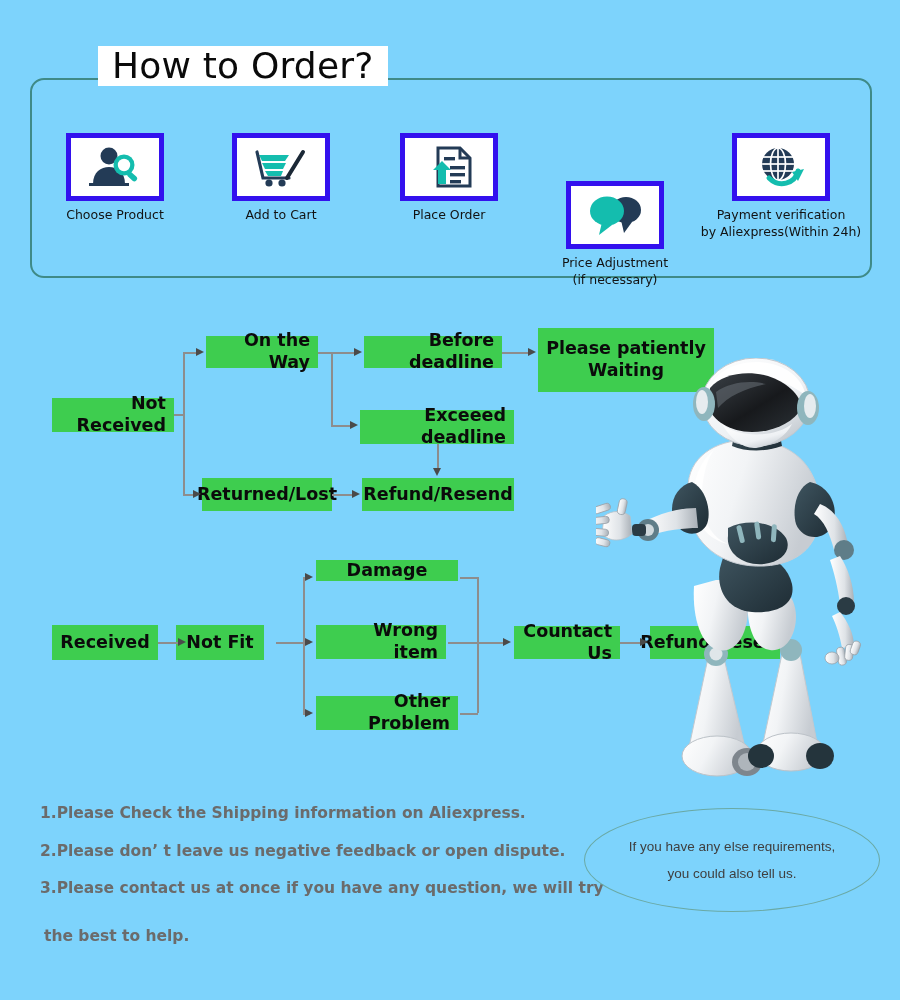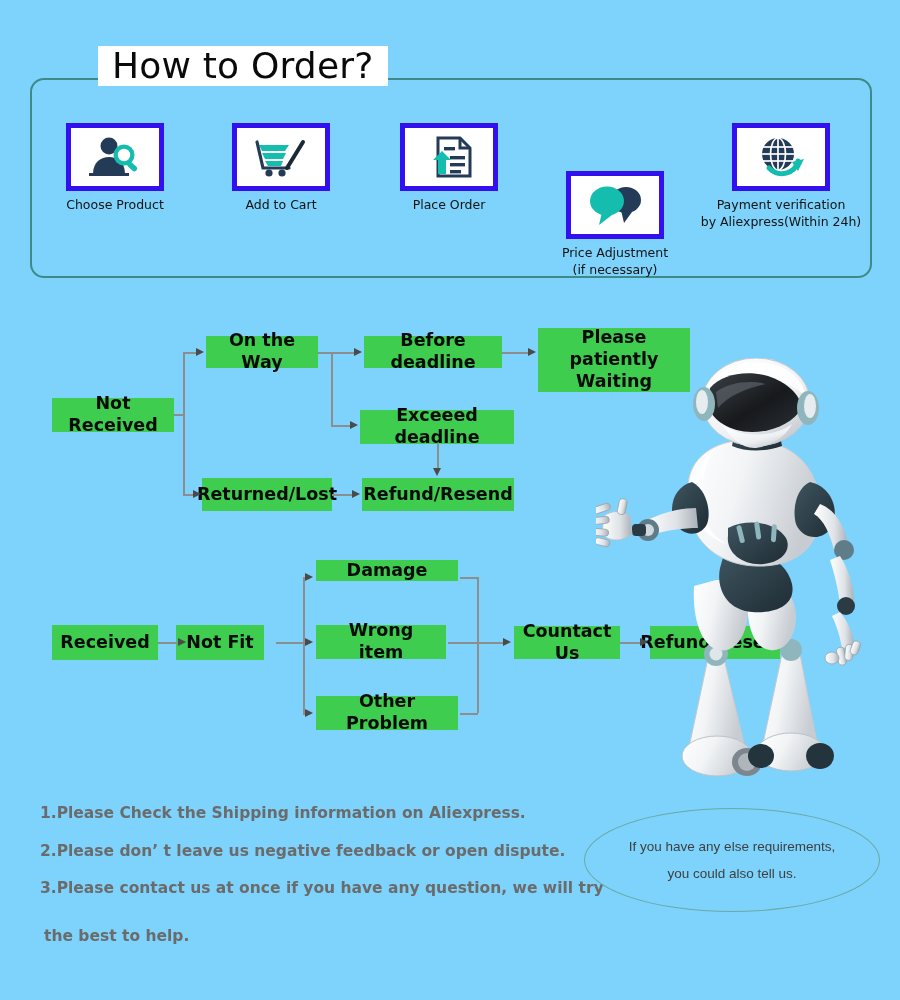--- a/index.html
+++ b/index.html
@@ -17,40 +17,40 @@
     border: 2px solid #3f8a87; border-radius: 14px;
   }
   #order-title {
     position: absolute; left: 98px; top: 46px;
     background: #ffffff; padding: 0 14px;
     font-size: 36px; font-weight: 400; color: #0a0a0a;
     letter-spacing: .2px; line-height: 1.1; white-space: nowrap;
     font-family: "DejaVu Sans", sans-serif;
   }
 
-  .step { position: absolute; top: 123px; width: 170px; text-align: center; }
+  .step { position: absolute; top: 133px; width: 170px; text-align: center; }
   .step-box {
     width: 98px; height: 68px; margin: 0 auto;
     border: 5px solid #3311ee; background: #ffffff;
     display: flex; align-items: center; justify-content: center;
     overflow: hidden;
   }
   .step-box svg { display:block; }
   .step-label {
     margin-top: 6px; font-size: 12.5px; color: #121212; line-height: 1.35;
     font-family: "DejaVu Sans", sans-serif; white-space: nowrap;
   }
   .step-label span { display:block; }
 
   
   .gbox {
     position: absolute; background: #3ecd4f; color: #0b0b0b;
     font-weight: 700; font-size: 17.5px;
     display: flex; align-items: center; justify-content: center;
-    text-align: center; line-height: 1.25; padding: 0 8px;
+    text-align: right; line-height: 1.25; padding: 0 8px;
     font-family: "DejaVu Sans", sans-serif;
   }
   .ln { position: absolute; background: #8d8d8d; }
   .ln.h { height: 1.6px; }
   .ln.v { width: 1.6px; }
   .arw {
     position: absolute; width: 0; height: 0;
     border-top: 4.5px solid transparent; border-bottom: 4.5px solid transparent;
   }
   .arw.r { border-left: 8px solid #4a4a4a; }
@@ -182,21 +182,21 @@
       <span>by Aliexpress(Within 24h)</span>
     </div>
   </div>
 
   <div class="gbox" style="left:52px; top:398px; width:122px; height:34px;">Not Received</div>
 
   <div class="gbox" style="left:206px; top:336px; width:112px; height:32px;">On the Way</div>
 
   <div class="gbox" style="left:364px; top:336px; width:138px; height:32px;">Before deadline</div>
 
-  <div class="gbox" style="left:538px; top:328px; width:152px; height:64px; flex-direction:column;">
+  <div class="gbox" style="left:538px; top:328px; width:176px; height:64px; flex-direction:column;">
     <span>Please patiently</span>
     <span>Waiting</span>
   </div>
 
   <div class="gbox" style="left:360px; top:410px; width:154px; height:34px;">Exceeed deadline</div>
 
   <div class="gbox" style="left:202px; top:478px; width:130px; height:33px;">Returned/Lost</div>
 
   <div class="gbox" style="left:362px; top:478px; width:152px; height:33px;">Refund/Resend</div>
 

